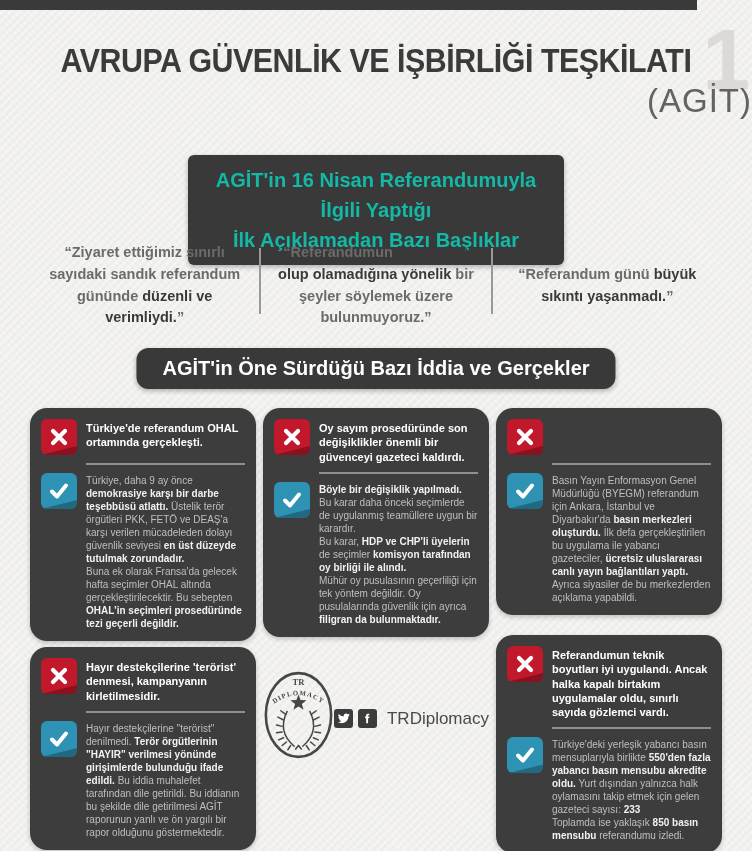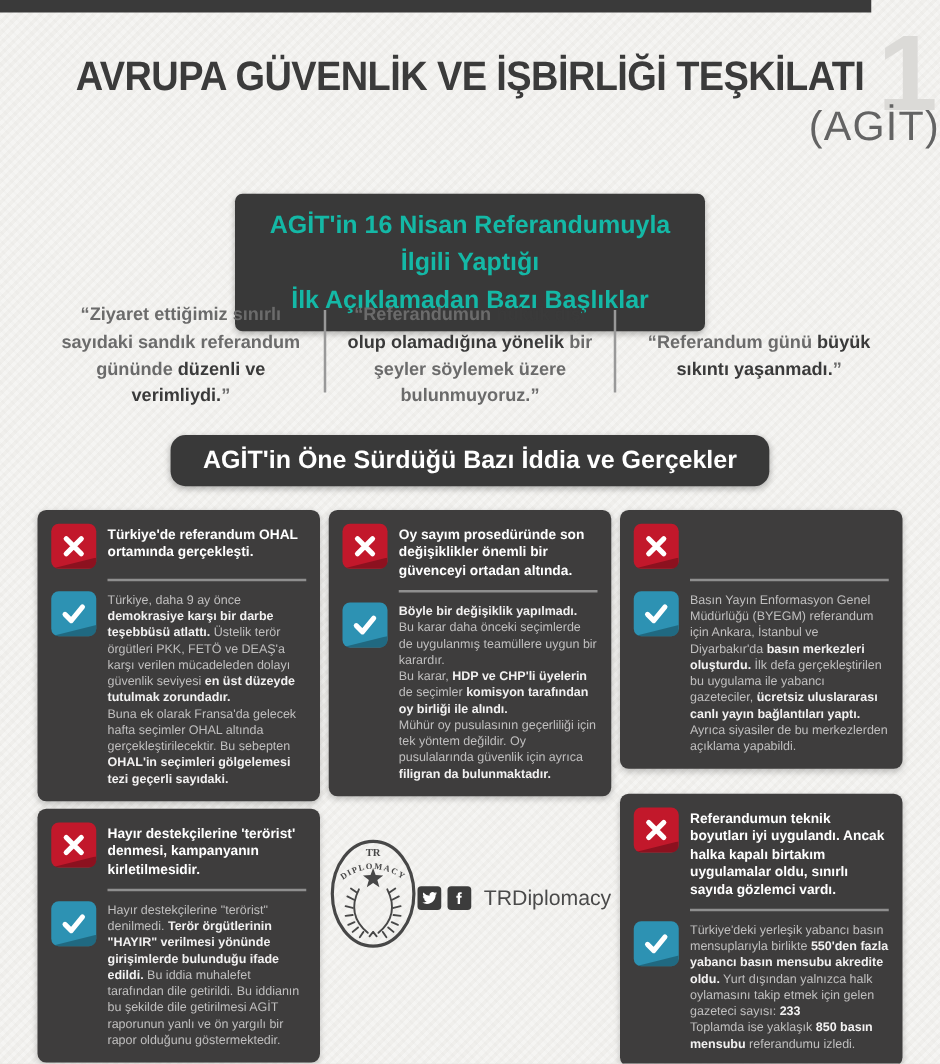--- a/index.html
+++ b/index.html
@@ -43,21 +43,21 @@
   .vdiv { width:2px; background:#999; height:66px; margin-top:6px; }
   .section-bar {
     position:absolute; top:348px; left:50%; transform:translateX(-50%);
     background:#393939; color:#fff; border-radius:12px; padding:9px 26px;
     font-size:20px; font-weight:bold; white-space:nowrap;
     box-shadow:0 2px 5px rgba(0,0,0,.28);
   }
   .grid { position:absolute; top:408px; left:30px; width:692px; display:flex; gap:7px; }
   .col { width:226px; display:flex; flex-direction:column; gap:6px; }
   .card {
-    background:#3e3d3d; border-radius:7px; padding:11px;
+    background:#3e3d3d; border-radius:17px; padding:11px;
     box-shadow:0 2px 5px rgba(0,0,0,.22);
   }
   .card.gap-top { margin-top:14px; }
   .row { display:flex; gap:9px; }
   .sq {
     width:36px; height:36px; min-width:36px; border-radius:6px;
     position:relative; overflow:hidden;
     display:flex; align-items:center; justify-content:center;
   }
   .sq::after {
@@ -121,21 +121,21 @@
           <div class="claim-text"><span>Türkiye'de referandum OHAL ortamında gerçekleşti.</span></div>
         </div>
         <div class="hr"></div>
         <div class="row">
           <span class="sq check">
             <svg width="22" height="22" viewBox="0 0 22 22">
                 <path d="M4 11.5 L9 16.5 L18 5.5" stroke="#fff" stroke-width="4" fill="none" stroke-linecap="round" stroke-linejoin="round"></path>
               </svg>
           </span>
           <div class="fact-text"><span>Türkiye, daha 9 ay önce </span><b>demokrasiye karşı bir darbe teşebbüsü atlattı.</b><span> Üstelik terör örgütleri PKK, FETÖ ve DEAŞ'a karşı verilen mücadeleden dolayı güvenlik seviyesi </span><b>en üst düzeyde tutulmak zorundadır.</b><span>
-Buna ek olarak Fransa'da gelecek hafta seçimler OHAL altında gerçekleştirilecektir. Bu sebepten </span><b>OHAL'in seçimleri gölgelemesi tezi geçerli sayıdaki.</b><span></span></div>
+Buna ek olarak Fransa'da gelecek hafta seçimler OHAL altında gerçekleştirilecektir. Bu sebepten </span><b>OHAL'in seçimleri prosedüründe tezi geçerli değildir.</b><span></span></div>
         </div>
       </div>
 
       <div class="card">
         <div class="row">
           <span class="sq x">
             <svg width="20" height="20" viewBox="0 0 20 20">
                 <path d="M4 4 L16 16 M16 4 L4 16" stroke="#fff" stroke-width="4.2" stroke-linecap="round"></path>
               </svg>
           </span>
@@ -154,21 +154,21 @@
     </div>
 
     <div class="col">
       <div class="card">
         <div class="row">
           <span class="sq x">
             <svg width="20" height="20" viewBox="0 0 20 20">
                 <path d="M4 4 L16 16 M16 4 L4 16" stroke="#fff" stroke-width="4.2" stroke-linecap="round"></path>
               </svg>
           </span>
-          <div class="claim-text"><span>Oy sayım prosedüründe son değişiklikler önemli bir güvenceyi ortadan altında.</span></div>
+          <div class="claim-text"><span>Oy sayım prosedüründe son değişiklikler önemli bir güvenceyi gazeteci kaldırdı.</span></div>
         </div>
         <div class="hr"></div>
         <div class="row">
           <span class="sq check">
             <svg width="22" height="22" viewBox="0 0 22 22">
                 <path d="M4 11.5 L9 16.5 L18 5.5" stroke="#fff" stroke-width="4" fill="none" stroke-linecap="round" stroke-linejoin="round"></path>
               </svg>
           </span>
           <div class="fact-text"><span></span><b>Böyle bir değişiklik yapılmadı.</b><span>
 Bu karar daha önceki seçimlerde de uygulanmış teamüllere uygun bir karardır.

